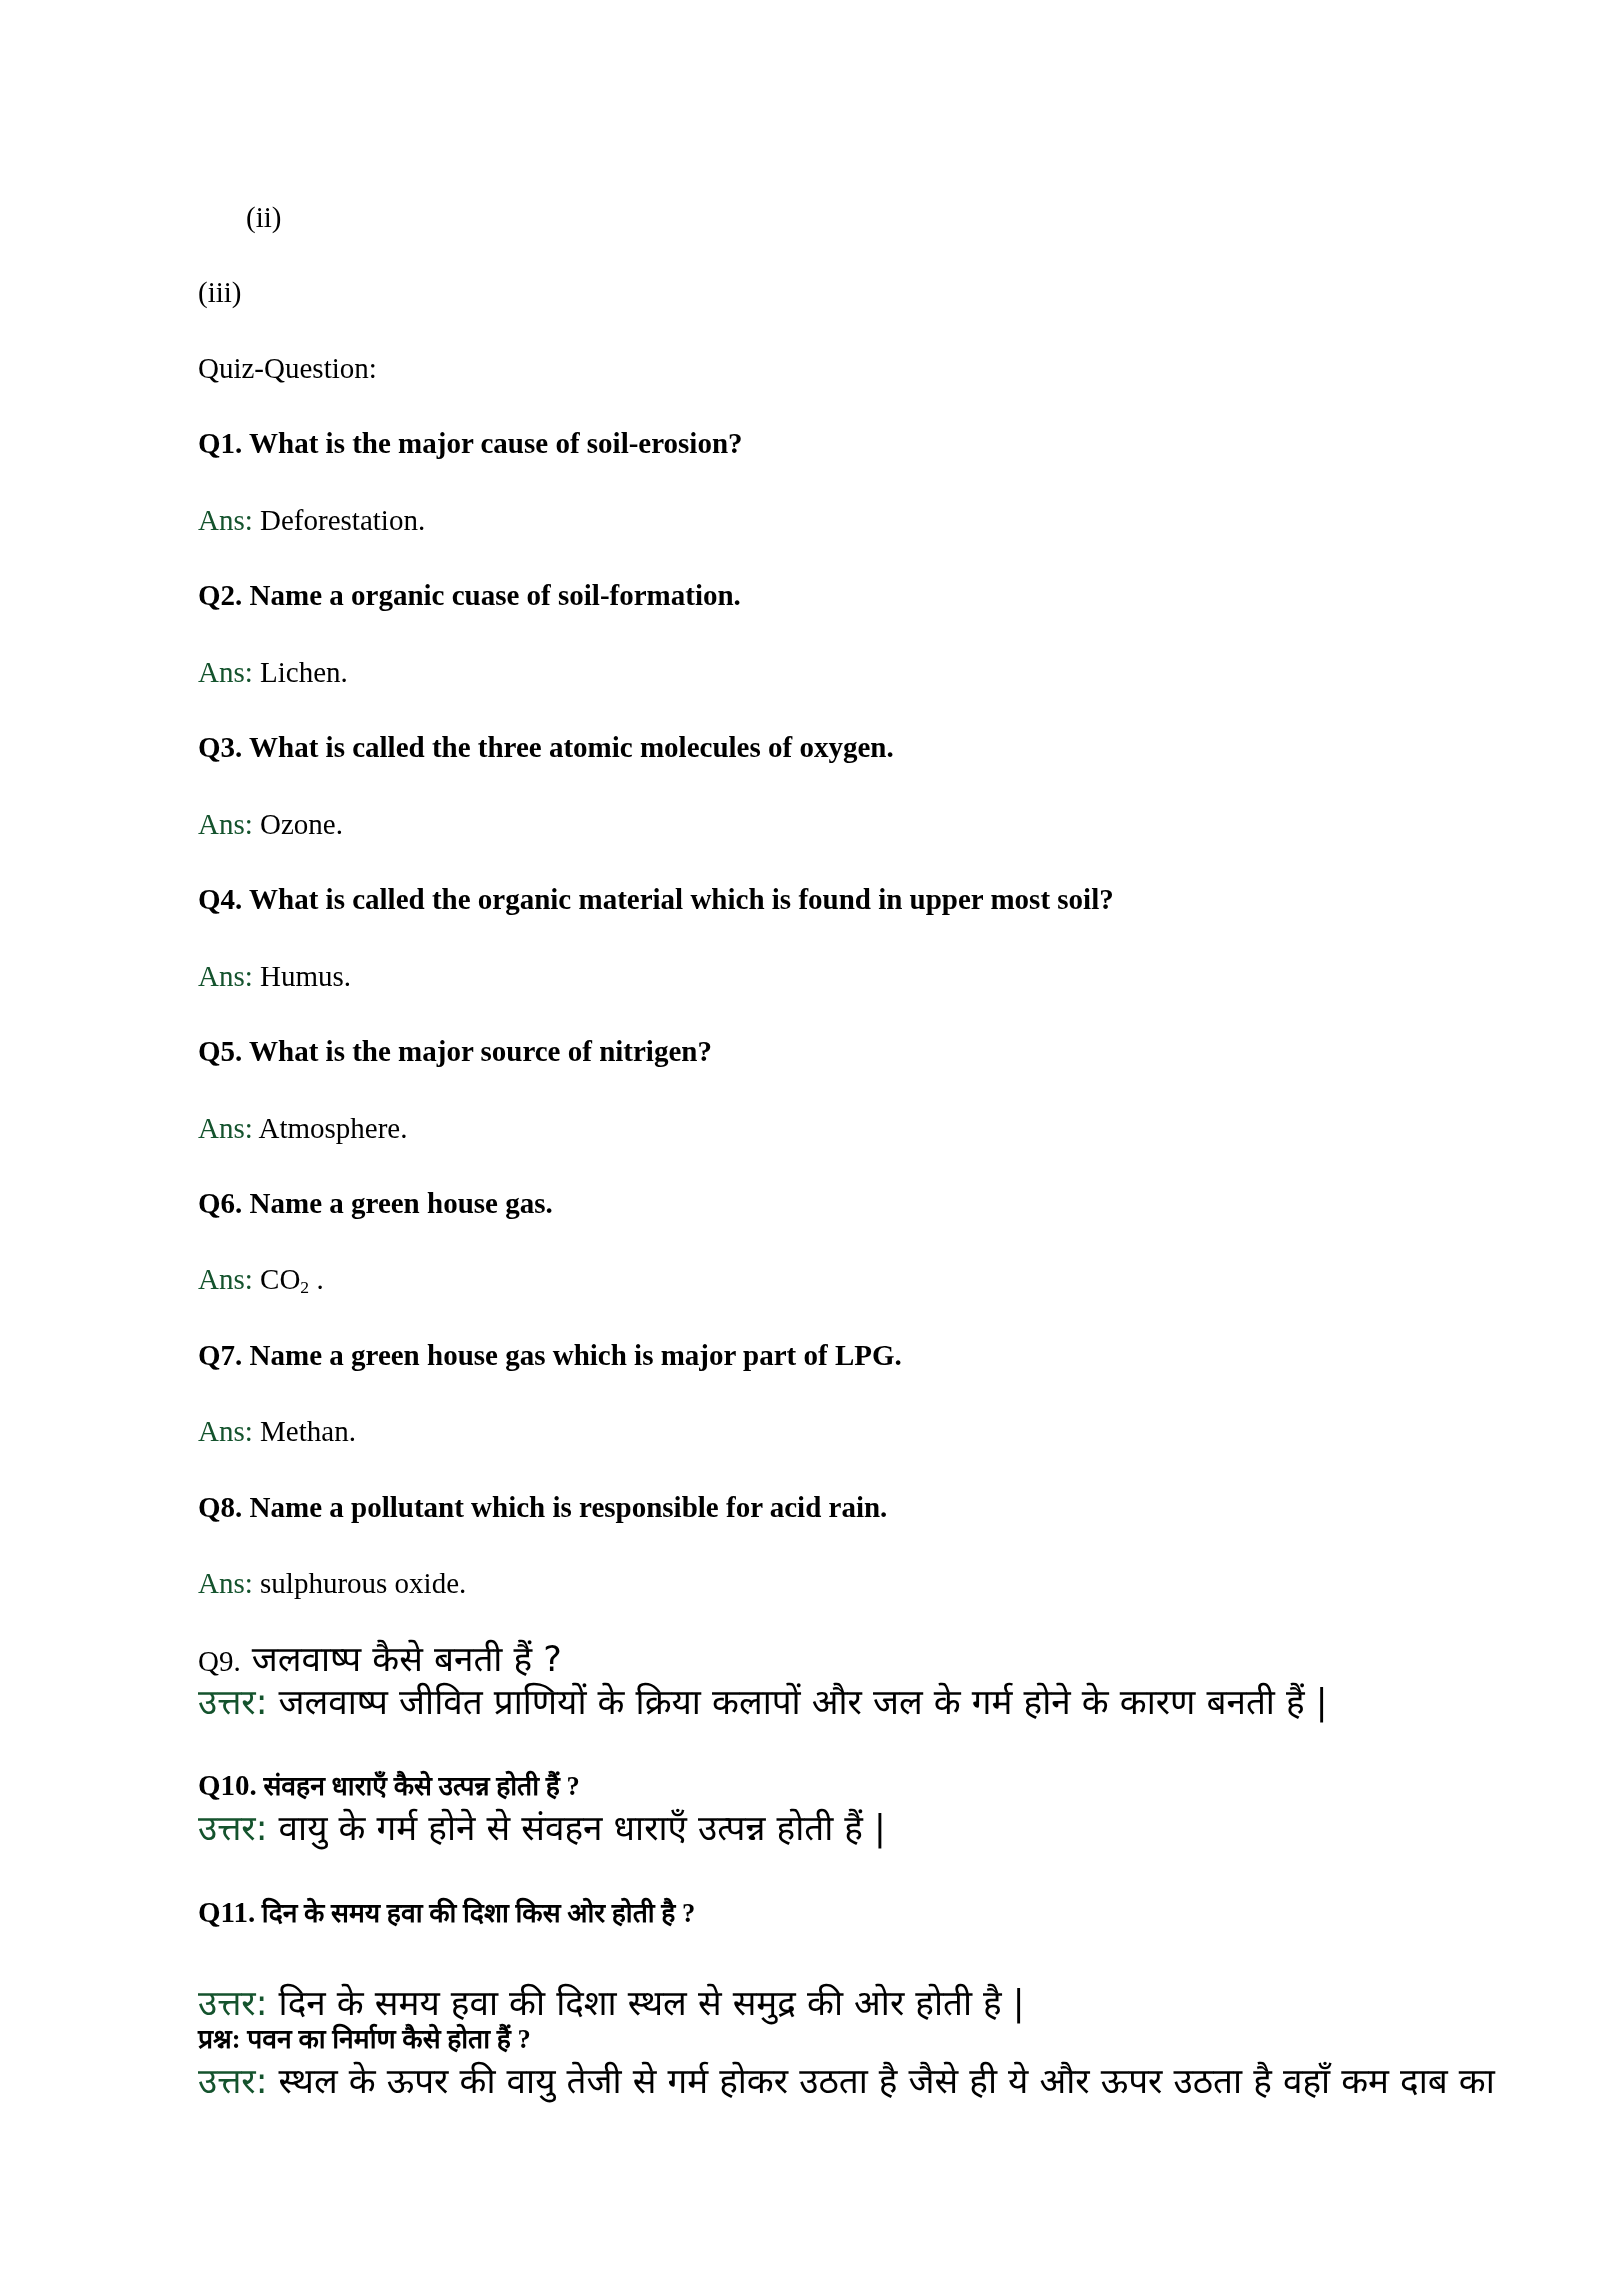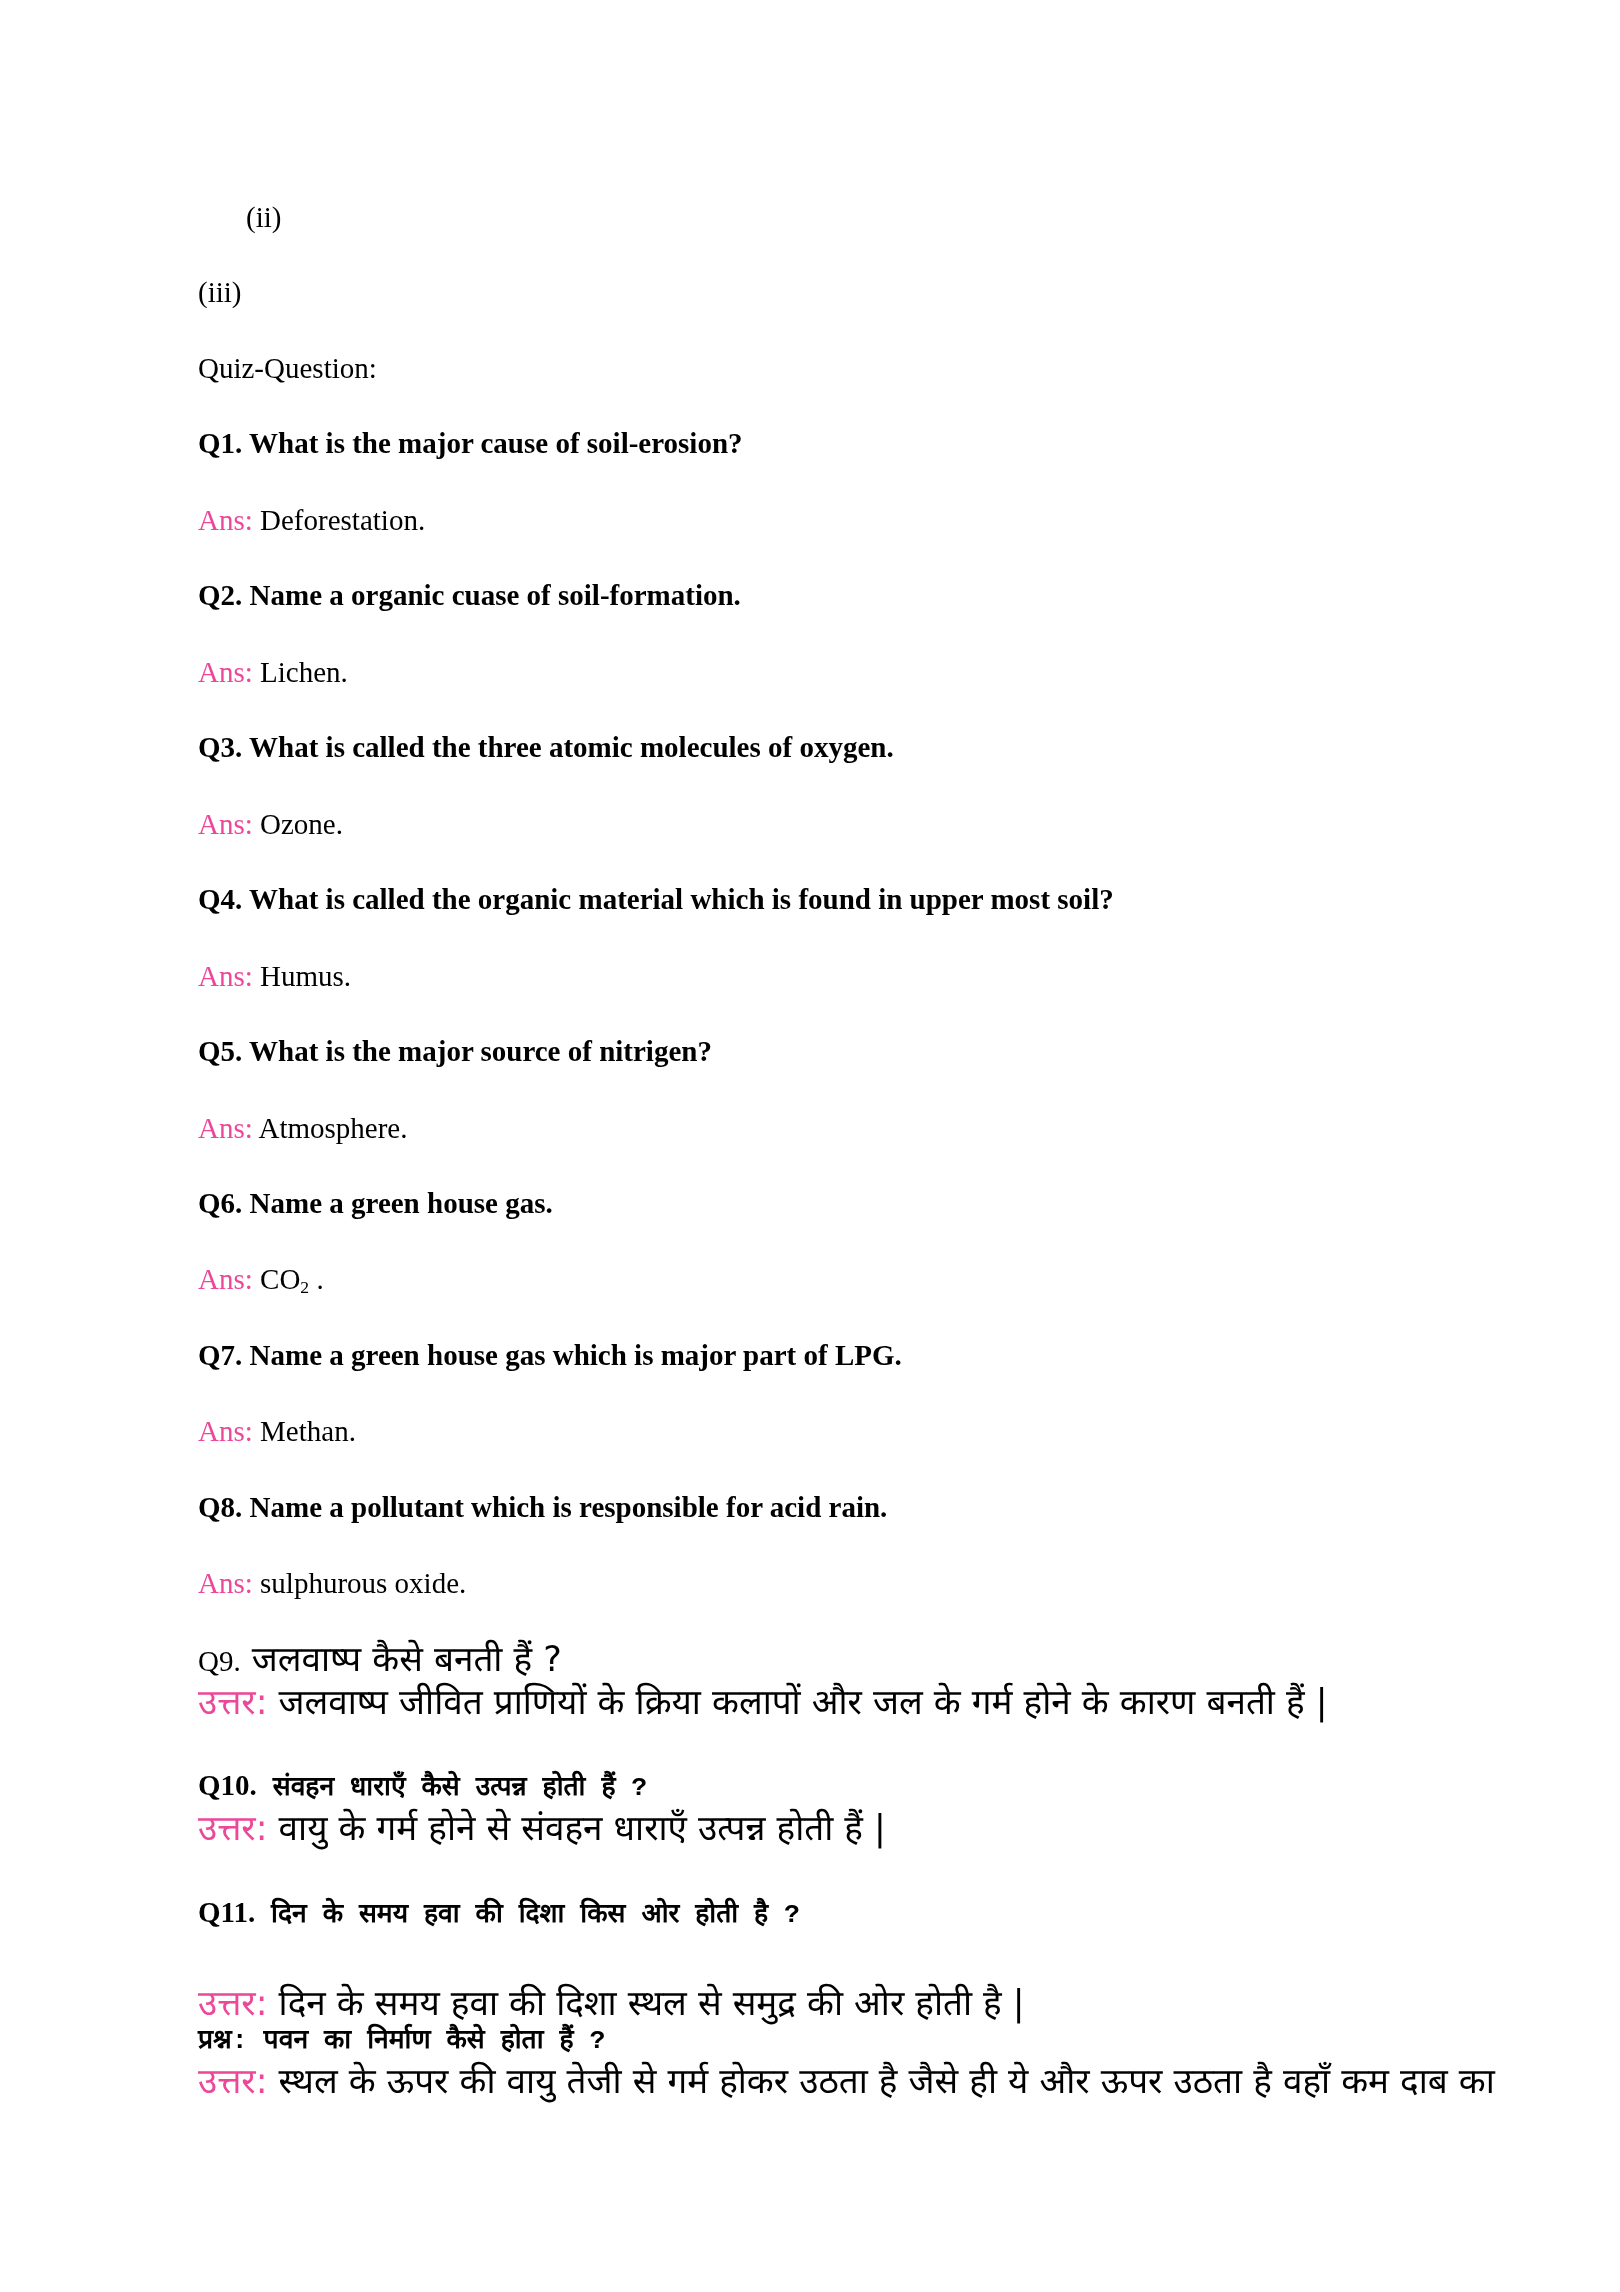--- a/index.html
+++ b/index.html
@@ -22,28 +22,28 @@
       width: 1274px;
     }
     .line {
       position: absolute;
       left: 0;
       white-space: nowrap;
       font-size: 29px;
       line-height: 39px;
     }
     .q-bold { font-weight: bold; }
-    .ans-label { color: #ec4899; }
+    .ans-label { color: #14532d; }
     .sub { font-size: 17.6px; vertical-align: -3.9px; }
     .hi {
       font-family: "DejaVu Sans", "Liberation Sans", sans-serif;
       font-size: 35px;
     }
     .hi-bold {
-      font-family: Liberation Mono, monospace;
+      font-family: Liberation Serif, serif;
       font-weight: bold;
       font-size: 26.5px;
       margin-top: 28px;
     }
   </style>
 </head>
 <body>
 
 <div class="page">
 

